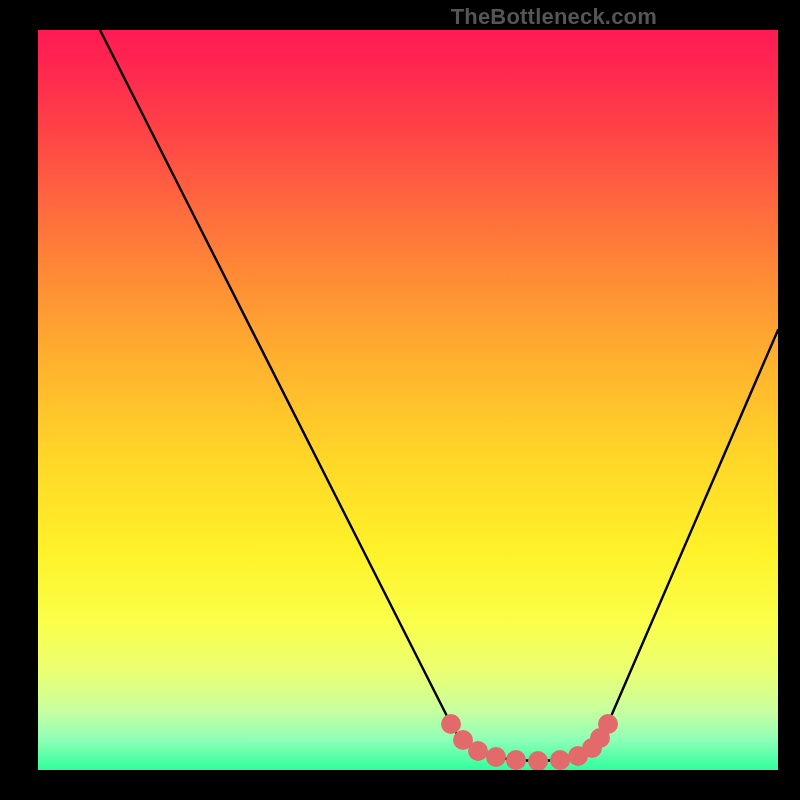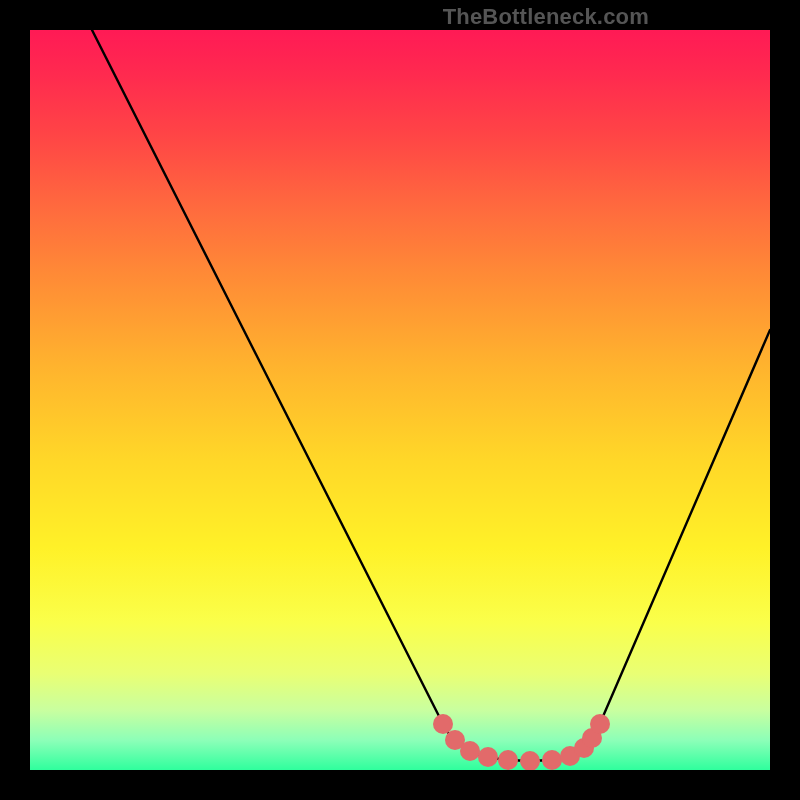--- a/index.html
+++ b/index.html
@@ -9,20 +9,21 @@
     height: 800px;
     background: #000;
     overflow: hidden;
     font-family: Arial, Helvetica, sans-serif;
   }
   .frame {
     position: relative;
     width: 659px;
     height: 800px;
     background: #000;
+    margin-left: 8px;
   }
   .watermark {
     position: absolute;
     top: 4px;
     right: 10px;
     color: #555;
     font-size: 22px;
     font-weight: 600;
     letter-spacing: 0.2px;
     user-select: none;

